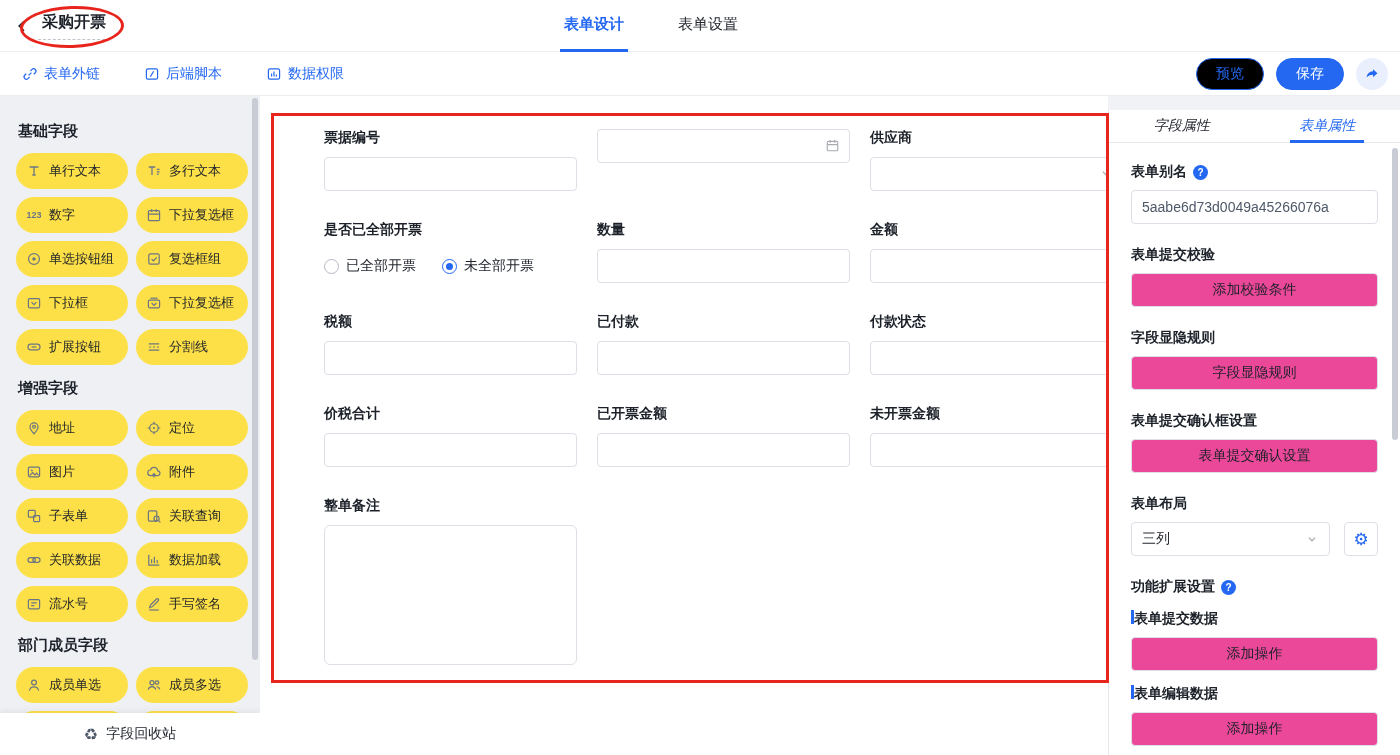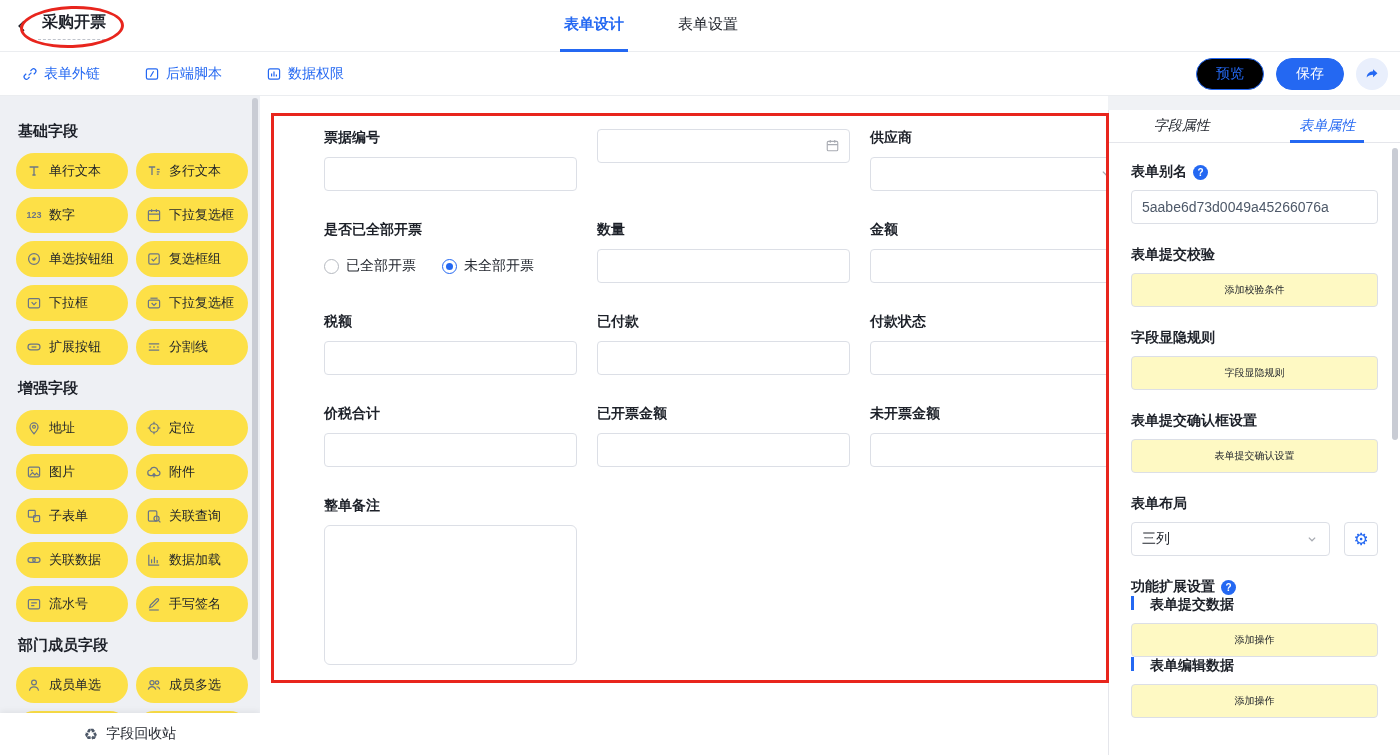--- a/index.html
+++ b/index.html
@@ -80,29 +80,29 @@
            position:relative; color:#1d2129; }
   .p-tab.active { color:#2468f2; }
   .p-tab.active::after { content:""; position:absolute; left:50%; bottom:-1px; transform:translateX(-50%);
            width:74px; height:3px; background:#2468f2; }
   .p-body { padding:20px 22px 0 22px; }
   .p-label { font-size:14px; font-weight:bold; display:flex; align-items:center; gap:6px; }
   .help { width:15px; height:15px; border-radius:50%; background:#2468f2; color:#fff; font-size:10px;
           font-weight:bold; display:flex; align-items:center; justify-content:center; cursor:pointer; }
   .p-input { margin-top:9px; height:34px; width:100%; border:1px solid #dcdfe6; border-radius:4px;
              padding:0 10px; font-size:14px; color:#4e5969; outline:none; background:#fff; }
-  .p-btn { margin-top:9px; height:34px; width:100%; border:1px solid #dcdfe6; border-radius:4px; background:#fef9c3;
-           font-size:10px; color:#1d2129; cursor:pointer; }
+  .p-btn { margin-top:9px; height:34px; width:100%; border:1px solid #dcdfe6; border-radius:4px; background:#ec4899;
+           font-size:14px; color:#1d2129; cursor:pointer; }
   .p-section { margin-top:22px; }
   .layout-row { margin-top:9px; display:flex; gap:14px; }
   .p-select { flex:1; height:34px; border:1px solid #dcdfe6; border-radius:4px; display:flex; align-items:center;
               justify-content:space-between; padding:0 10px; font-size:14px; cursor:pointer; }
   .gear-btn { width:34px; height:34px; border:1px solid #dcdfe6; border-radius:4px; background:#fff; cursor:pointer;
               color:#2468f2; font-size:17px; display:flex; align-items:center; justify-content:center; }
-  .sub-head { display:flex; align-items:flex-start; gap:16px; font-size:14px; font-weight:bold; }
+  .sub-head { margin-top:14px; display:flex; align-items:flex-start; gap:0; font-size:14px; font-weight:bold; }
   .blue-bar { width:3px; height:14px; background:#2468f2; }
 
   
   .anno-rect { position:absolute; left:271px; top:113px; width:838px; height:570px;
                border:3px solid #e8251d; z-index:10; pointer-events:none; }
   .anno-ellipse { position:absolute; left:20px; top:6px; width:104px; height:42px; border:3px solid #e8251d;
                border-radius:50%; transform:rotate(-2deg); z-index:10; pointer-events:none; }
 </style>
 </head>
 <body>

